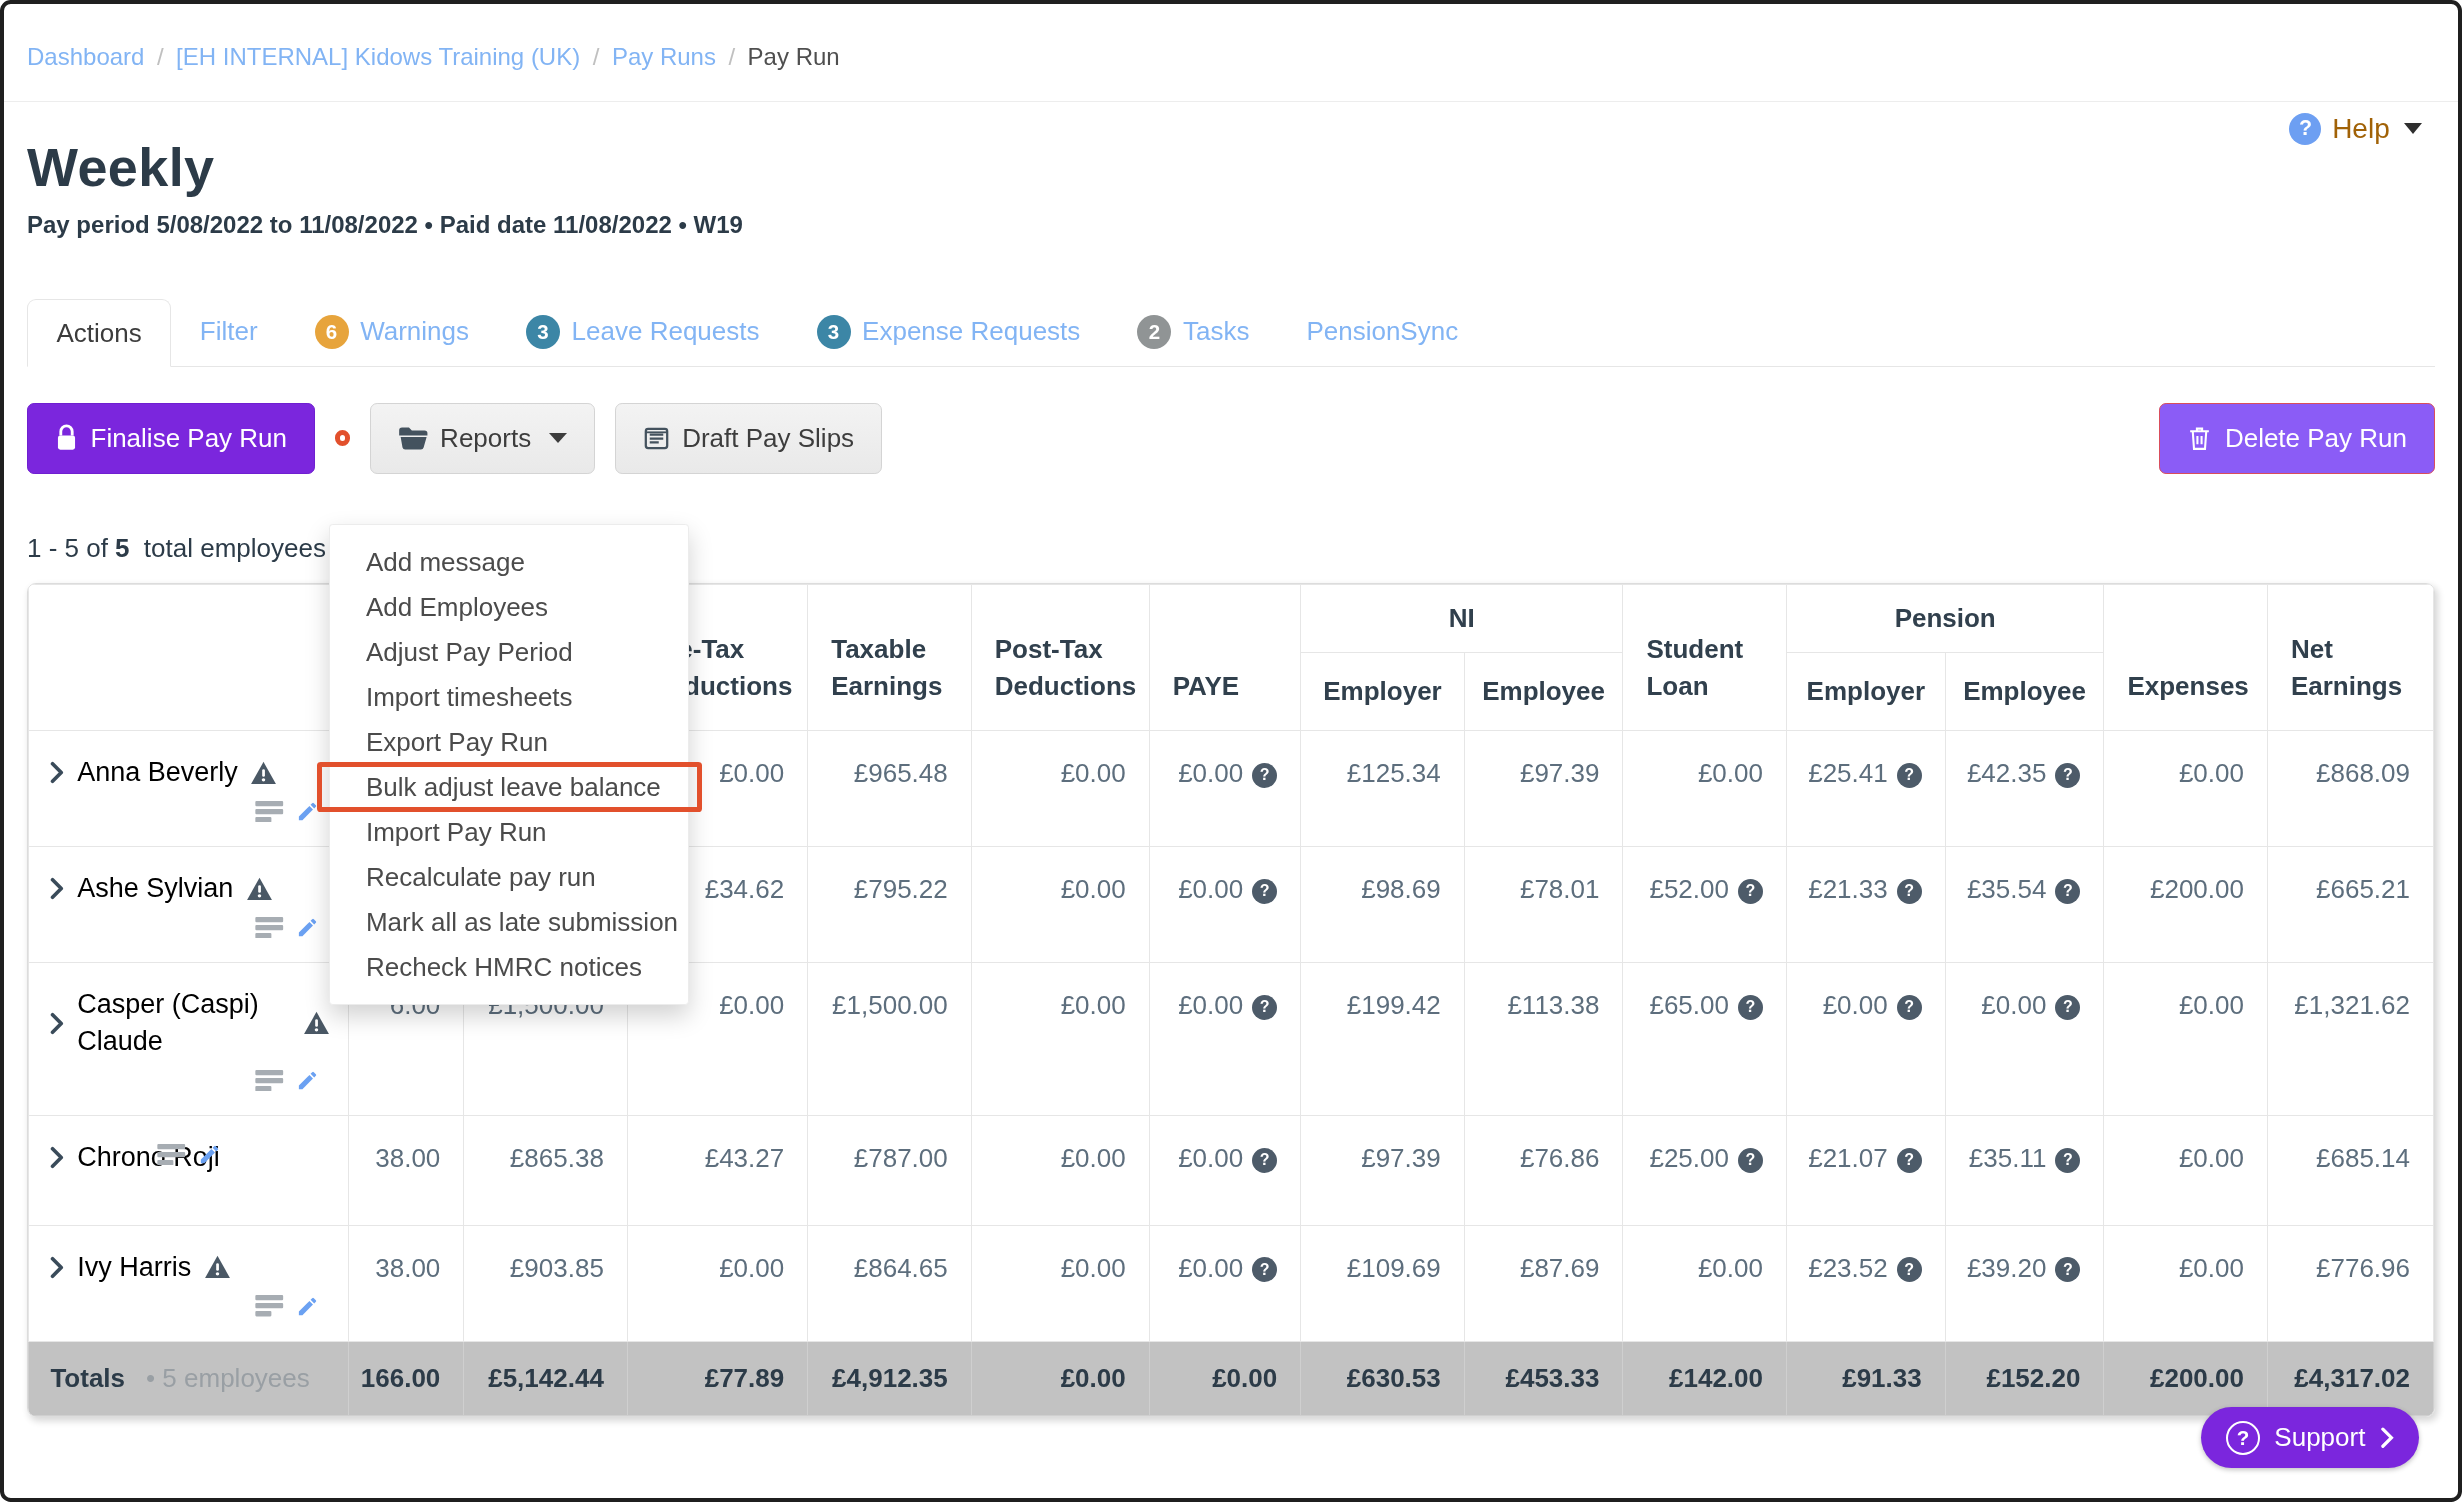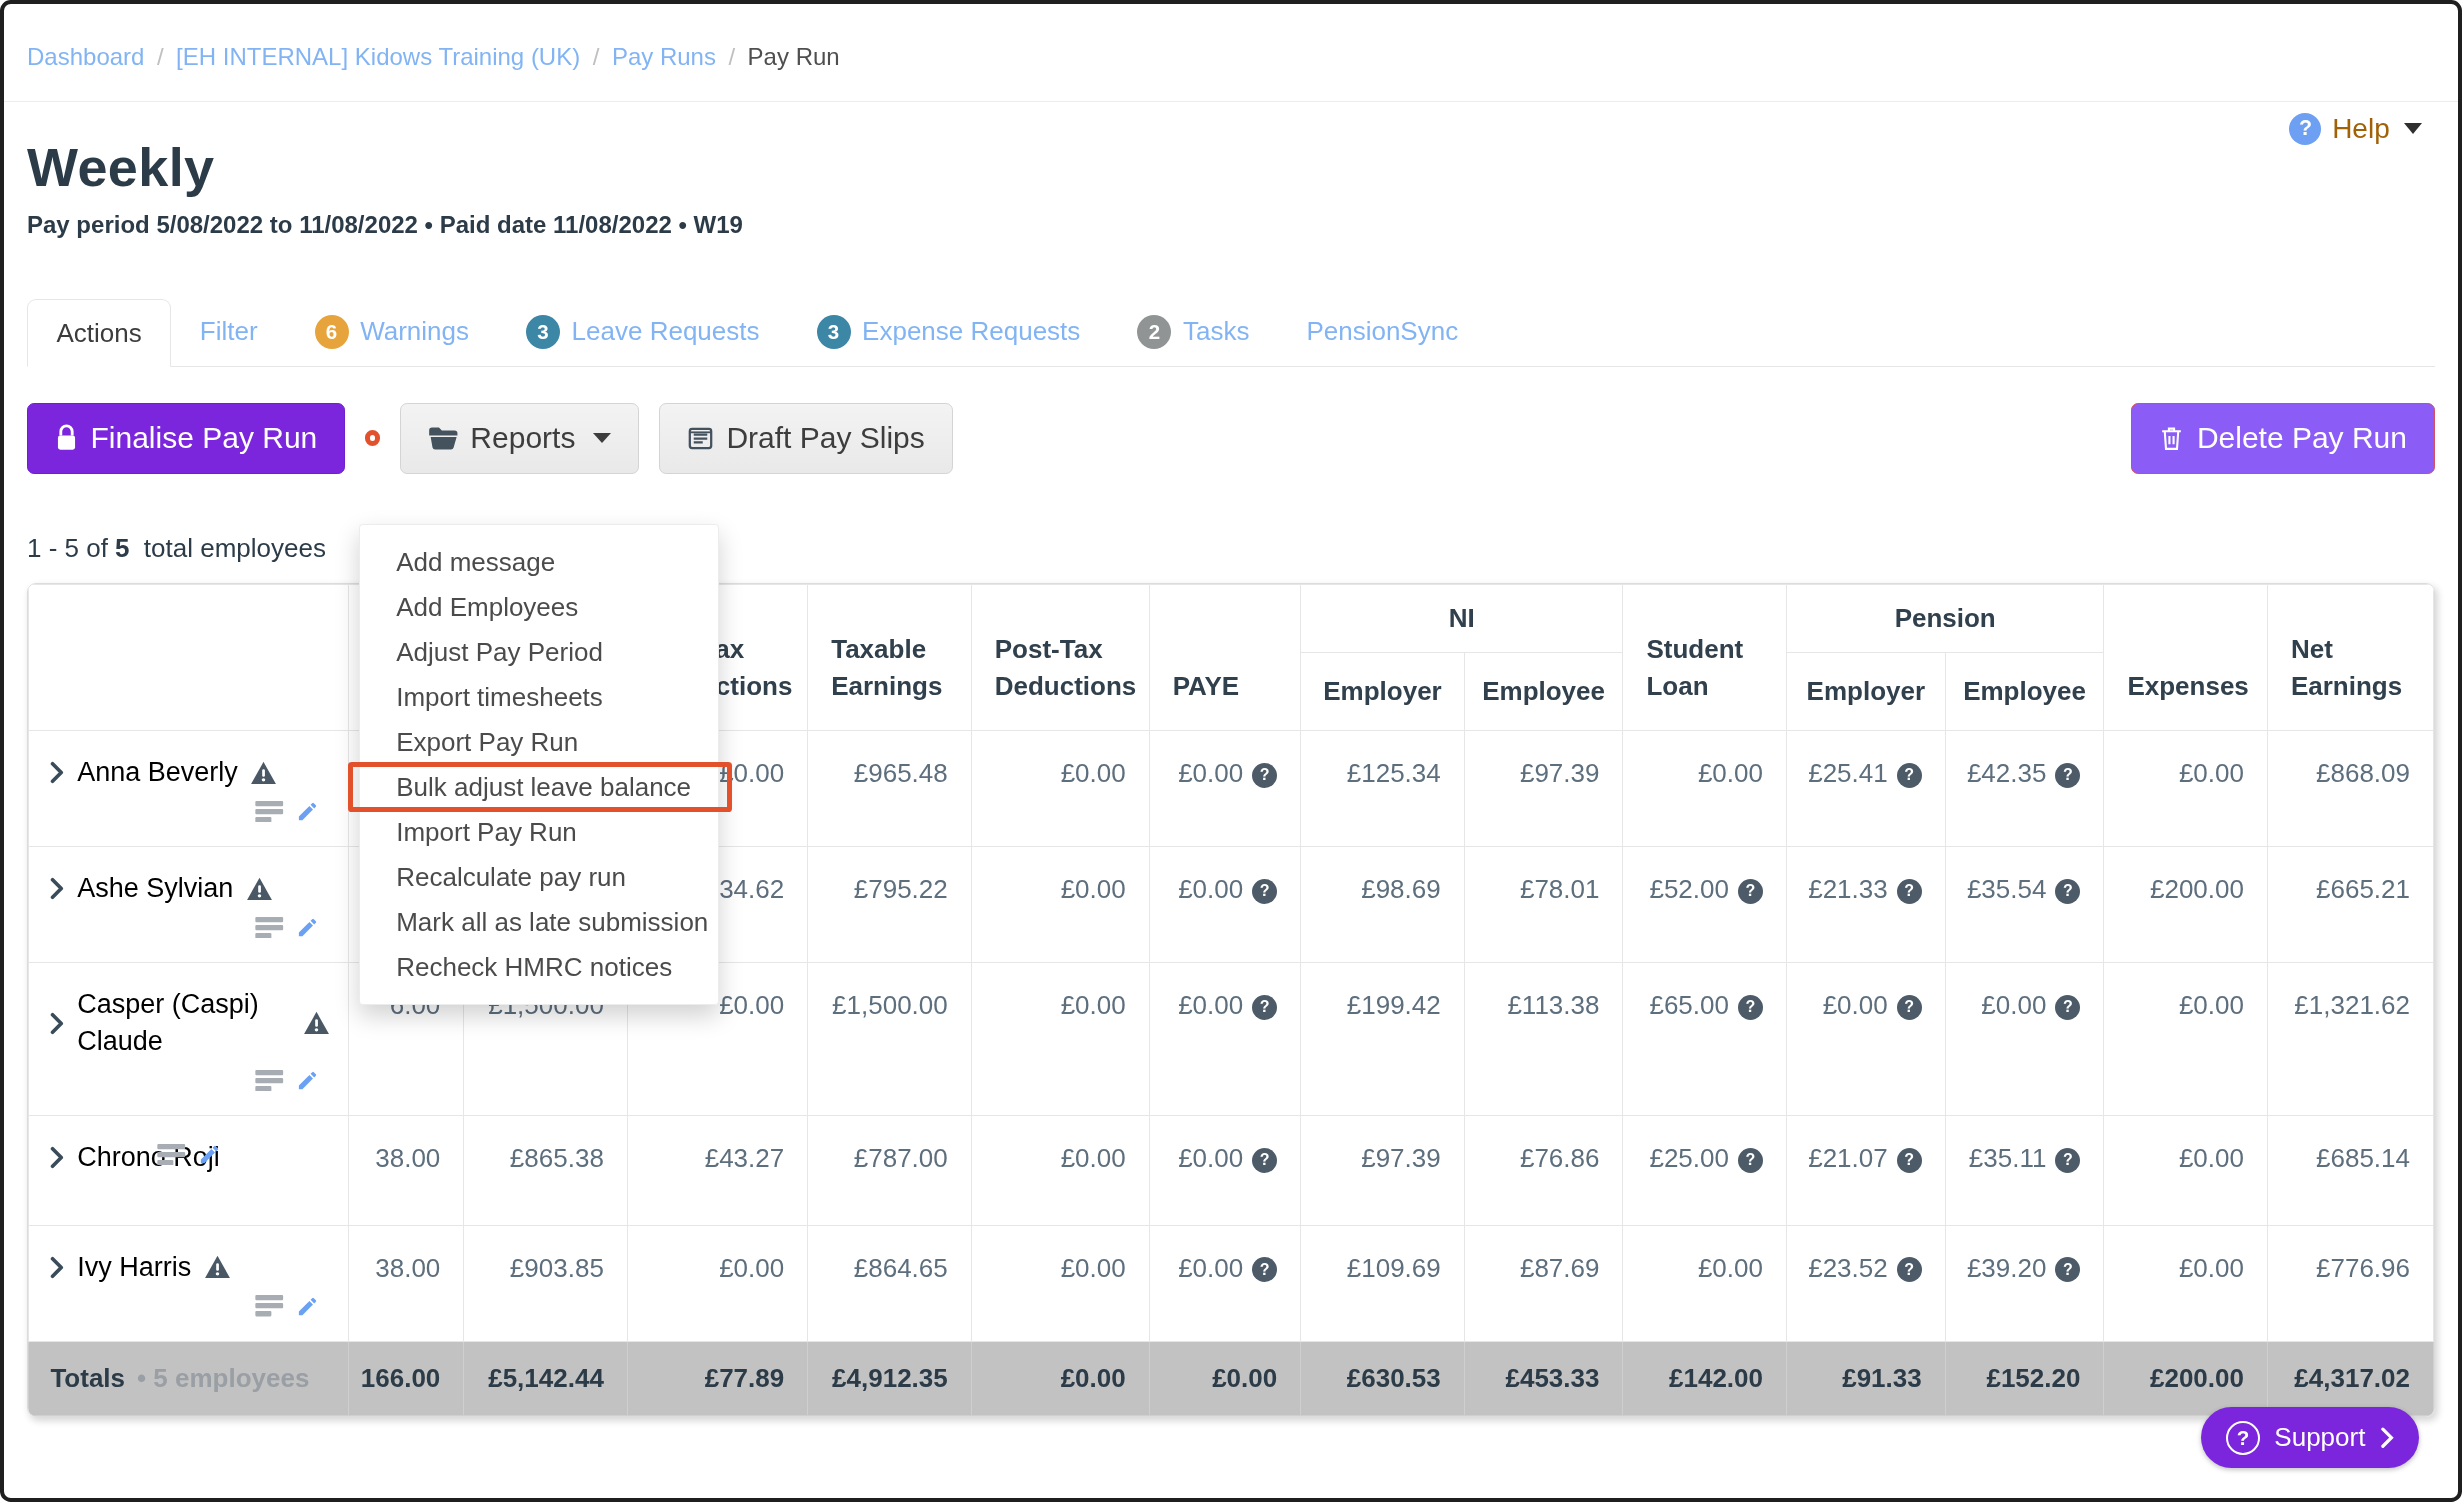--- a/index.html
+++ b/index.html
@@ -31,21 +31,21 @@
   .tabs { display:flex; align-items:flex-end; margin: 59px 23px 0 23px; border-bottom: 1.8px solid #e6e6e6; }
   .tab { height: 68px; display:flex; align-items:center; gap: 11.6px; padding: 0 28.5px;
          font-size: 26px; color:#82b4f4; cursor:pointer; white-space: nowrap; }
   .tab.active { background:#fff; color:#3c3c3c; border:1.8px solid #e6e6e6; border-bottom: 1.8px solid #fff;
                 border-radius: 9px 9px 0 0; margin-bottom: -1.8px; }
   .tbadge { min-width:34px; height:34px; border-radius:50%; color:#fff; font-size:20.5px; font-weight:bold;
             display:inline-flex; align-items:center; justify-content:center; }
   
   .actions-row { display:flex; align-items:center; gap: 19.6px; margin: 36px 23px 0 23px; position: relative; }
   .btn { height: 71px; display:inline-flex; align-items:center; gap: 12.5px; padding: 0 27px;
-         font-size: 30px; border-radius: 7.1px; cursor:pointer; border: 0.9px solid transparent;
+         font-size: 26px; border-radius: 7.1px; cursor:pointer; border: 0.9px solid transparent;
          font-family: "Liberation Sans", sans-serif; }
   .btn-purple { background:#7b26dd; color:#fff; border-color:#6f1fd0; }
   .btn-gray   { background:linear-gradient(#f3f3f3,#e9e9e9); color:#3d3d3d; border-color:#d4d4d4; }
   .btn-red    { background:#8b5cf6; color:#fff; border-color:#d94d5c; margin-left:auto; }
   .btn .bcaret { width:0;height:0;border-left:9px solid transparent;border-right:9px solid transparent;
                  border-top:10.7px solid #3d3d3d; margin-left:5.4px; }
   .hl-outline { border: 5.4px solid #e2502c; border-radius: 10.7px; padding: 2.7px; position: relative; display:inline-block; }
   
   .menu { position:absolute; top: 89px; left: -10.7px; width: 360px; background:#fff;
           border:0.9px solid #ececec; border-radius: 3.6px; padding: 14.3px 0;
@@ -72,21 +72,21 @@
   tbody td.name-cell { text-align:left; padding: 23px 18px 23px 21.4px; color:#000000; position:relative; }
   .nline { display:flex; align-items:center; gap: 12.5px; line-height: 37px; font-size: 27px; }
   .iline { display:flex; justify-content:flex-end; align-items:center; gap: 12.5px; margin-top: 9px; padding-right: 10.7px; }
   tr.row-inline .iline { position:absolute; top: 27px; right: 116px; margin:0; }
   .qbadge { display:inline-flex; width:25px; height:25px; border-radius:50%; background:#4d5b69; color:#fff;
             font-size:16px; font-weight:bold; align-items:center; justify-content:center; margin-left: 9px;
             position: relative; top: -1.8px; }
   tfoot td { background:#c2c2c2; font-size: 26px; font-weight: bold; color:#2c3b48;
              padding: 21.4px 23px 21.4px 0; text-align:right; border-color:#cfcfcf; }
   tfoot td.t-label { text-align:left; padding-left: 21.4px; }
-  .t-sub { font-weight: bold; color:#999fa4; margin-left: 12px; }
+  .t-sub { font-weight: normal; color:#999fa4; margin-left: 21px; }
   
   .support { position:absolute; right: 39px; bottom: 30px; height: 61px; background:#7b26dd; color:#fff;
              border-radius: 36px; display:flex; align-items:center; gap: 14.3px; padding: 0 25px;
              font-size: 26px; cursor:pointer; box-shadow: 0 1.8px 5.4px rgba(0,0,0,.25); }
   .support-q { width:34px; height:34px; border-radius:50%; border:2.7px solid #fff; color:#fff; font-size:20.5px;
                font-weight:bold; display:flex; align-items:center; justify-content:center; }
   .icon svg { display:block; }
 </style>
 </head>
 <body>

